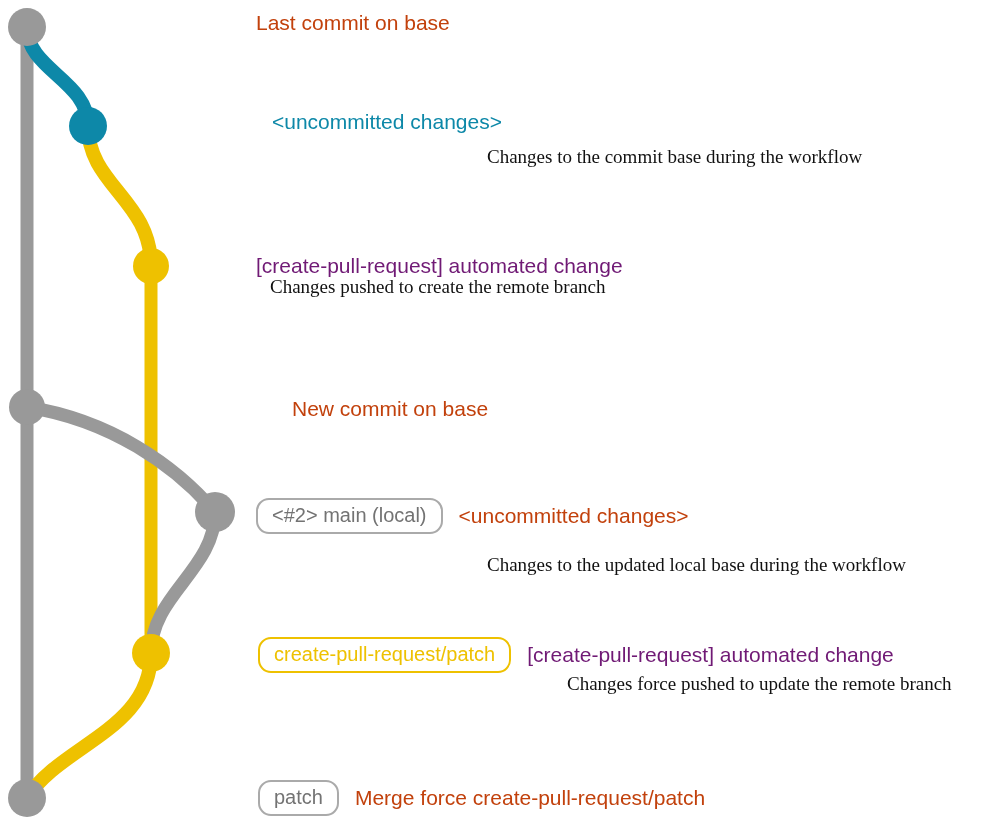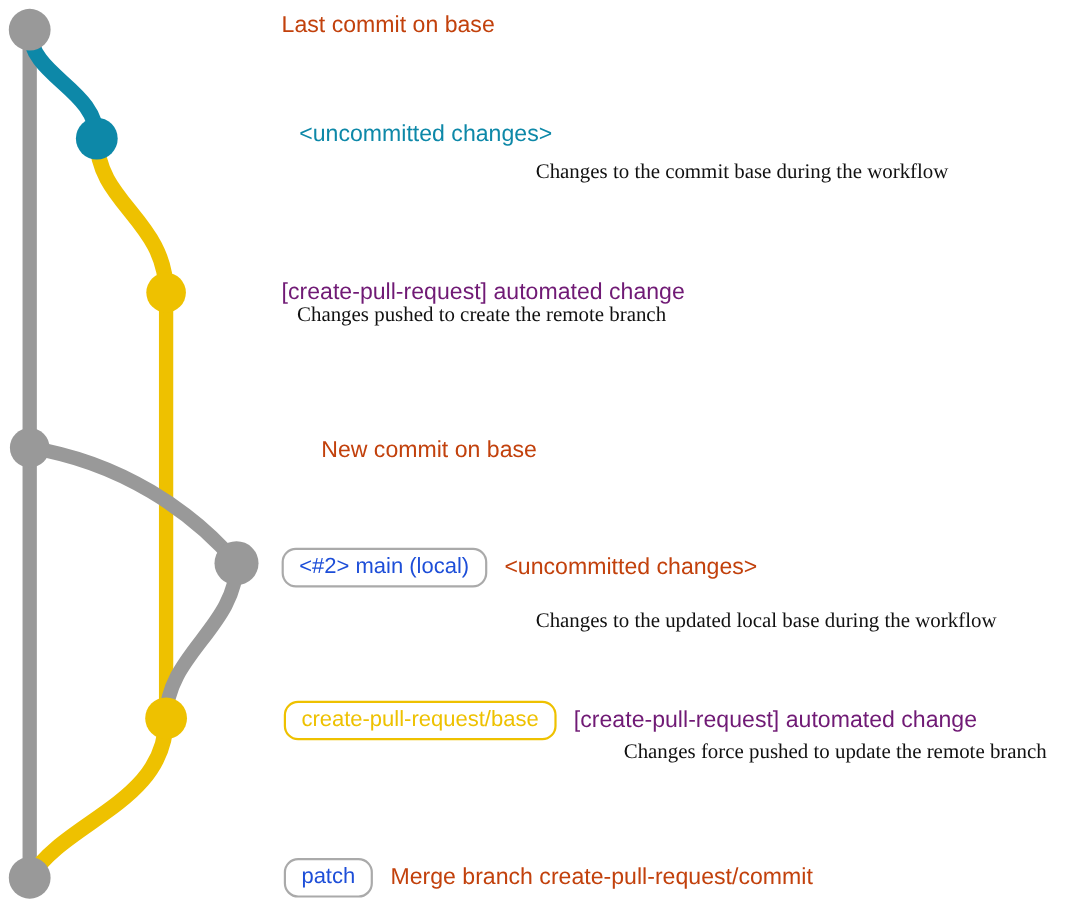--- a/index.html
+++ b/index.html
@@ -37,21 +37,21 @@
     border-radius: 13px;
     border-width: 2px;
     border-style: solid;
     padding: 4px 14px 5px 14px;
     font-size: 20px;
     line-height: 23px;
     background: #ffffff;
   }
   .pill.blue   { border-color: #0d88a8; color: #0d88a8; }
   .pill.yellow { border-color: #eec100; color: #eec100; }
-  .pill.gray   { border-color: #aaaaaa; color: #1d4ed8; }
+  .pill.gray   { border-color: #aaaaaa; color: #737373; }
 
   
   .subject {
     font-size: 21px;
     line-height: 24px;
   }
   .subject.blue   { color: #0d88a8; }
   .subject.yellow { color: #701a75; }
   .subject.gray   { color: #c2410c; }
 
@@ -114,23 +114,23 @@
 </div>
 
 <div class="row" style="left:256px; top:498px;">
   <span class="pill gray">&lt;#2&gt; main (local)</span>
   <span class="gap-md"></span>
   <span class="subject gray">&lt;uncommitted changes&gt;</span>
 </div>
 <div class="body-text" style="left:487px; top:534px;margin-top:20px;">Changes to the updated local base during the workflow</div>
 
 <div class="row" style="left:258px; top:637px;">
-  <span class="pill yellow">create-pull-request/base</span>
+  <span class="pill yellow">create-pull-request/patch</span>
   <span class="gap-md"></span>
   <span class="subject yellow">[create-pull-request] automated change</span>
 </div>
 <div class="body-text" style="left:567px; top:673px;font-family:Liberation Serif, serif;">Changes force pushed to update the remote branch</div>
 
 <div class="row" style="left:258px; top:780px;">
   <span class="pill gray">patch</span>
   <span class="gap-md"></span>
-  <span class="subject gray">Merge branch create-pull-request/commit</span>
+  <span class="subject gray">Merge force create-pull-request/patch</span>
 </div>
 
 </body></html>

